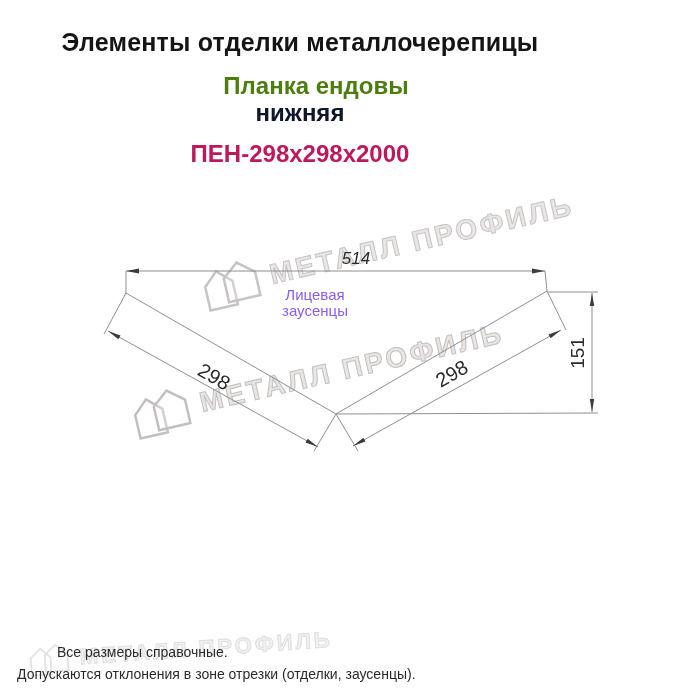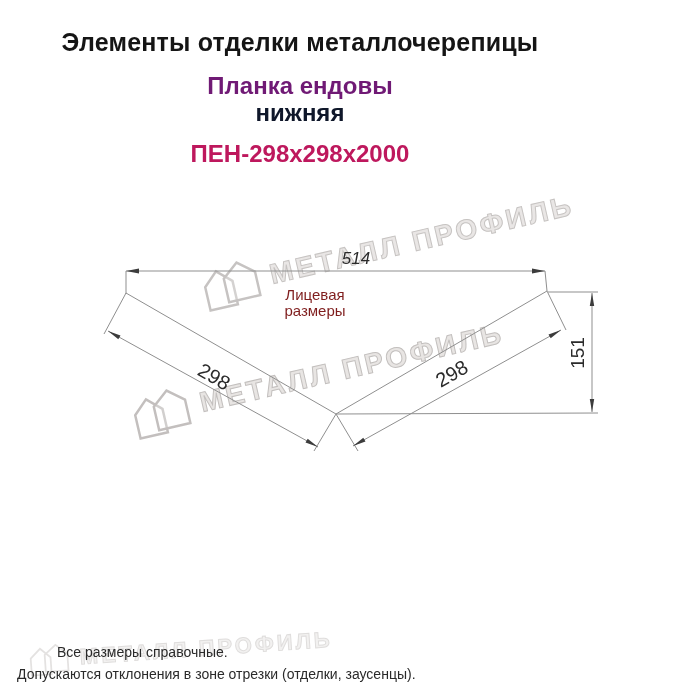--- a/index.html
+++ b/index.html
@@ -3,40 +3,40 @@
 <meta charset="utf-8">
 <style>
   html,body{margin:0;padding:0;background:#ffffff;}
   .canvas{
     position:relative;width:700px;height:700px;background:#ffffff;overflow:hidden;
     font-family:"Liberation Sans", sans-serif;
   }
   
   .hdr{position:absolute;left:0;width:600px;text-align:center;white-space:nowrap;}
   .title{top:28px;font-size:25px;font-weight:bold;color:#151515;letter-spacing:.2px;}
-  .sub1{top:72px;font-size:24px;font-weight:bold;color:#701a75;}
+  .sub1{top:72px;font-size:24px;font-weight:bold;color:#4d7c0f;margin-left:16px;}
   .sub2{top:99px;font-size:24px;font-weight:bold;color:#0f172a;}
   .code{top:140px;font-size:24px;font-weight:bold;color:#be185d;}
   
   .wm{position:absolute;display:flex;align-items:center;gap:8px;white-space:nowrap;
       transform-origin:0 50%;pointer-events:none;}
   .wm-text{
     font-size:28px;font-weight:bold;letter-spacing:3px;
     color:#e4e1df;-webkit-text-stroke:1px #b9b5b3;
   }
   .wm1{left:202px;top:268px;transform:rotate(-13deg);opacity:.8;}
   .wm2{left:132px;top:396px;transform:rotate(-13deg);opacity:.85;}
   .wm3{left:28px;top:644px;transform:rotate(-4deg);opacity:.45;}
   .wm3 .wm-text{font-size:22px;}
   
   .draw{position:absolute;left:0;top:0;}
   .lbl{position:absolute;color:#2b2b2b;white-space:nowrap;}
   .dim514{left:356px;top:259px;transform:translate(-50%,-50%);font-size:17px;font-style:italic;}
   .face{left:315px;top:303px;transform:translate(-50%,-50%);font-size:15px;
-        line-height:16px;text-align:center;color:#7f1d1d;}
+        line-height:16px;text-align:center;color:#8b5cf6;}
   .dim298l{left:214px;top:377px;transform:translate(-50%,-50%) rotate(30deg);font-size:20px;}
   .dim298r{left:452px;top:374px;transform:translate(-50%,-50%) rotate(-30deg);font-size:20px;}
   .dim151{left:578px;top:353px;transform:translate(-50%,-50%) rotate(-90deg);font-size:19px;}
   
   .foot{position:absolute;left:17px;color:#2a2a2a;font-size:14px;z-index:5;}
   .foot1{top:644px;margin-left:40px;}
   .foot2{top:666px;}
 </style>
 </head>
 <body>
@@ -102,21 +102,21 @@
       <polygon points="561,330 550.7,338.2 548.5,334.4"></polygon>
       <polygon points="353,446 365.5,441.6 363.3,437.8"></polygon>
       <polygon points="592,293 589.8,306 594.2,306"></polygon>
       <polygon points="592,412 589.8,399 594.2,399"></polygon>
     </g>
   </svg>
 
   <div class="lbl dim514">514</div>
   <div class="lbl face">
     <div>Лицевая</div>
-    <div>размеры</div>
+    <div>заусенцы</div>
   </div>
   <div class="lbl dim298l">298</div>
   <div class="lbl dim298r">298</div>
   <div class="lbl dim151">151</div>
 
   <div class="foot foot1">Все размеры справочные.</div>
   <div class="foot foot2">Допускаются отклонения в зоне отрезки (отделки, заусенцы).</div>
 
 </div>
 

